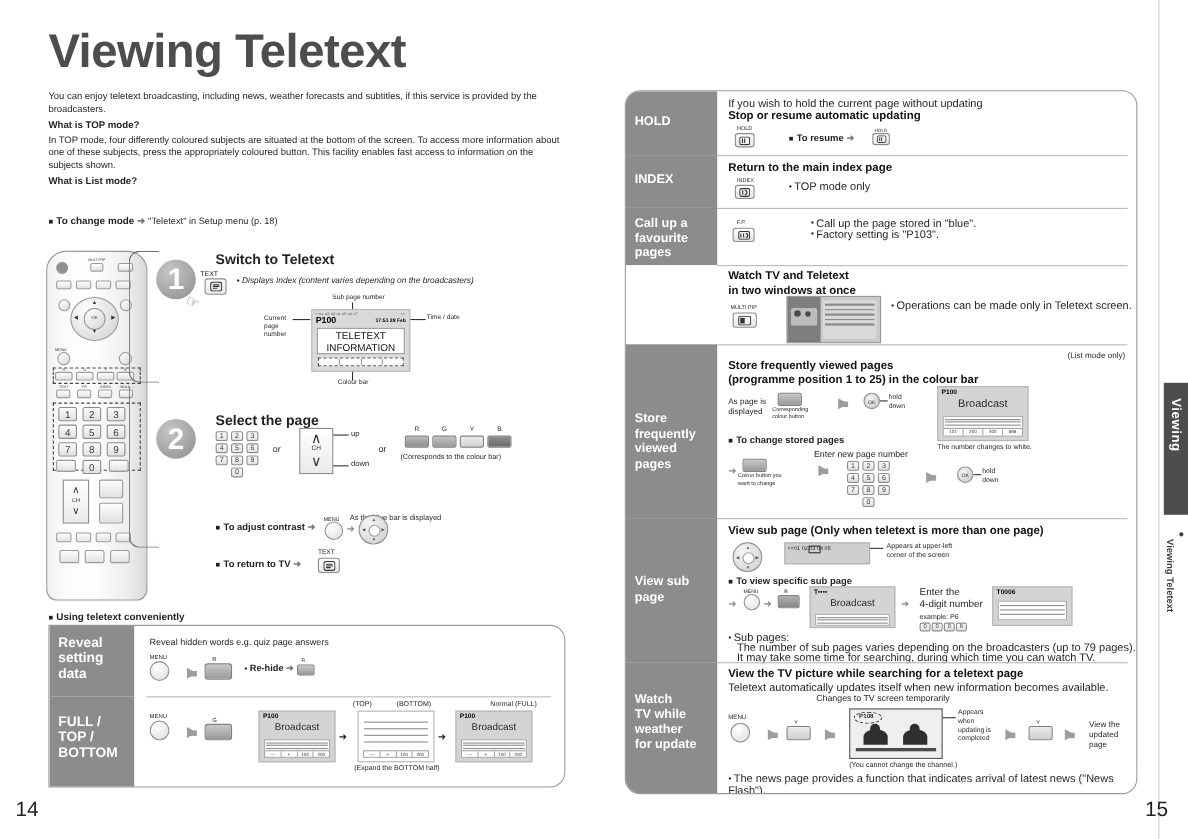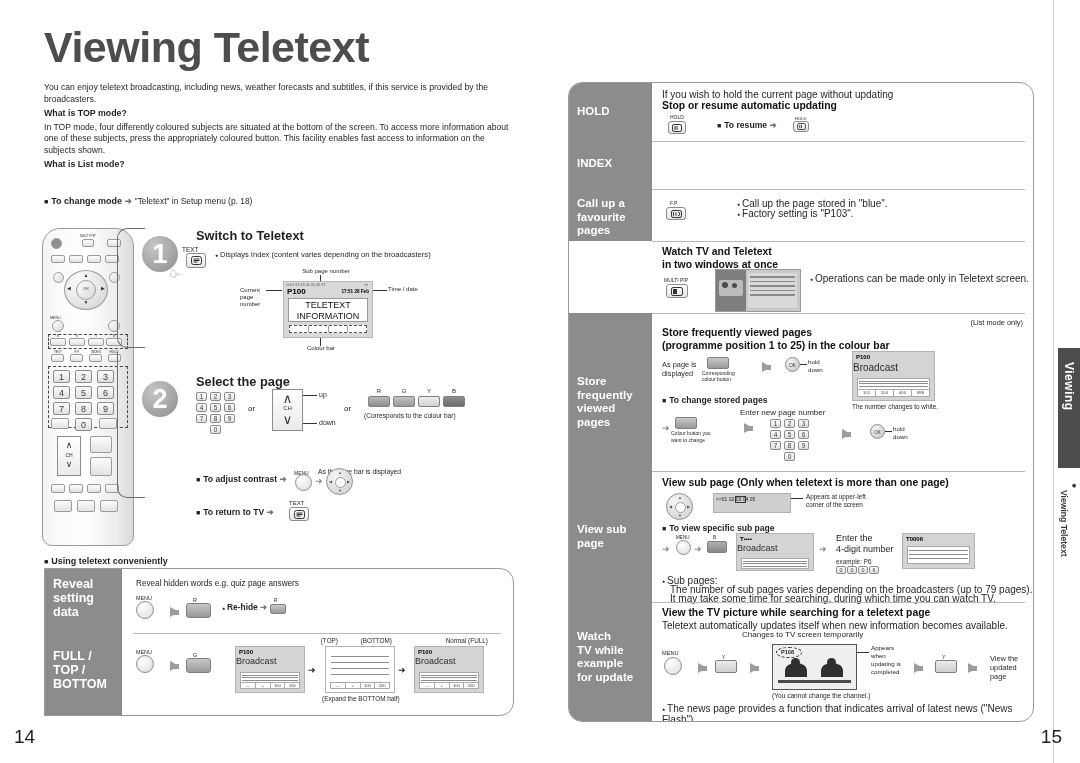--- a/index.html
+++ b/index.html
@@ -44,21 +44,21 @@
   
   .step-num {
     position:absolute; width:36px; height:36px; border-radius:50%;
     background:radial-gradient(circle at 35% 30%,#c6c6c6,#8d8d8d);
     color:#fff; font-size:27px; font-weight:bold; text-align:center; line-height:36px;
   }
   .bracket { position:absolute; border:1.4px solid #6d6d6d; border-right:none; }
 
   .step-title { position:absolute; font-size:12.8px; font-weight:bold; color:#231f20;}
 
-  .smalltxt { position:absolute; font-size:7px; color:#231f20; }
+  .smalltxt { position:absolute; font-size:7px; color:#231f20;font-style:italic; }
   .tinytxt { position:absolute; font-size:5.6px; color:#231f20; }
   .midtxt { position:absolute; font-size:8px; color:#231f20; }
 
   .keycap {
     position:absolute; border:1px solid #8c8c8c; border-radius:3px;
     background:linear-gradient(to bottom,#ffffff,#e6e6e6);
     display:flex; align-items:center; justify-content:center;
     font-size:7px; color:#333;
   }
   .numkey {
@@ -66,21 +66,21 @@
     background:linear-gradient(to bottom,#fcfcfc,#e0e0e0);
     font-size:8px; text-align:center; line-height:10px; color:#3a3a3a;
   }
   .numkey.sm { width:11px; height:9px; font-size:6.4px; line-height:8px;}
   .colbtn { position:absolute; width:22px; height:11px; border:1px solid #808080; border-radius:2px;}
   .chbox { position:absolute; border:1px solid #8c8c8c; background:linear-gradient(to bottom,#ffffff,#eaeaea); }
 
   
   .tv { position:absolute; background:#d4d4d4; border:1px solid #b3b3b3; }
   .tv .pnum { position:absolute; font-size:6px; font-weight:bold; color:#000; }
-  .tv .bcast { position:absolute; width:100%; font-size:9px; color:#2b2b2b;}
+  .tv .bcast { position:absolute; width:100%; text-align:center; font-size:9px; color:#2b2b2b;}
   .tv .lines { position:absolute; background:#fff; border:1px solid #a9a9a9; }
   .tv .lines i { display:block; height:1px; background:#8d8d8d; margin:1.5px 1px;}
   .tv .cbar { position:absolute; display:flex; border:1px solid #a9a9a9; background:#fff;}
   .tv .cbar span { flex:1; font-size:4.2px; text-align:center; color:#444; border-right:1px solid #a9a9a9; line-height:6px;}
   .tv .cbar span:last-child { border-right:none; }
 
   
   .ttscreen { position:absolute; left:283px; top:281px; width:90px; height:57px; background:#d9d9d9; border:1px solid #b8b8b8;}
   .tt-top { position:absolute; top:1px; left:2px; font-size:3.1px; color:#3b3b3b; letter-spacing:.3px;}
   .tt-p100 { position:absolute; top:5px; left:3px; font-size:8px; font-weight:bold; color:#000;}
@@ -475,20 +475,34 @@
           <svg width="9" height="7" viewBox="0 0 10 8">
             <rect x="0.5" y="0.5" width="9" height="7" rx="1.6" fill="none" stroke="#333"></rect>
             <line x1="3" y1="2" x2="3" y2="6" stroke="#333"></line>
               <line x1="5" y1="2" x2="5" y2="6" stroke="#333"></line>
           </svg>
         </div>
       </div>
       <div class="rhr" style="top:58px;"></div>
 
       <div class="rrow-label" style="top:58px;height:48px;padding-top:16px;">INDEX</div>
+      <div class="rrow-body" style="top:58px;height:48px;">
+        <div class="rh" style="position:absolute;left:10px;top:6px;">Return to the main index page</div>
+        <div style="position:absolute;left:18px;top:20px;font-size:5px;">INDEX</div>
+        <div class="keycap" style="left:16px;top:27px;width:18px;height:13px;">
+          <svg width="10" height="8" viewBox="0 0 10 8">
+            <rect x="0.5" y="0.5" width="9" height="7" rx="1.6" fill="none" stroke="#333"></rect>
+            <line x1="3.2" y1="2" x2="3.2" y2="6" stroke="#333"></line>
+            <path d="M5 2 a2 2 0 0 1 0 4" fill="none" stroke="#333"></path>
+          </svg>
+        </div>
+        <div class="rt" style="position:absolute;left:65px;top:24px;">
+          <span class="bullet"></span><span>TOP mode only</span>
+        </div>
+      </div>
       <div class="rhr" style="top:106px;"></div>
 
       <div class="rrow-label" style="top:106px;height:52px;padding-top:8px;">
         <div>Call up a</div>
         <div>favourite</div>
         <div>pages</div>
       </div>
       <div class="rrow-body" style="top:106px;height:52px;">
         <div style="position:absolute;left:18px;top:11px;font-size:5px;">F.P.</div>
         <div class="keycap" style="left:14px;top:18px;width:20px;height:13px;">
@@ -670,21 +684,21 @@
           <span class="bullet"></span><span>Sub pages:</span>
         </div>
         <div class="rt" style="position:absolute;left:18px;top:113px;">The number of sub pages varies depending on the broadcasters (up to 79 pages).</div>
         <div class="rt" style="position:absolute;left:18px;top:122px;">It may take some time for searching, during which time you can watch TV.</div>
       </div>
       <div class="rhr" style="top:519px;"></div>
 
       <div class="rrow-label" style="top:519px;height:119px;padding-top:28px;">
         <div>Watch</div>
         <div>TV while</div>
-        <div>example</div>
+        <div>weather</div>
         <div>for update</div>
       </div>
       <div class="rrow-body" style="top:519px;height:119px;">
         <div class="rh" style="position:absolute;left:10px;top:5px;">View the TV picture while searching for a teletext page</div>
         <div class="rt" style="position:absolute;left:10px;top:18px;">Teletext automatically updates itself when new information becomes available.</div>
         <div class="rt" style="position:absolute;left:90px;top:28px;font-size:8px;">Changes to TV screen temporarily</div>
 
         <div style="position:absolute;left:10px;top:48px;font-size:5.6px;">MENU</div>
         <div class="menubtn" style="left:12px;top:55px;width:18px;height:18px;"></div>
         <div class="greyarrow" style="left:46px;top:61px;"></div>

